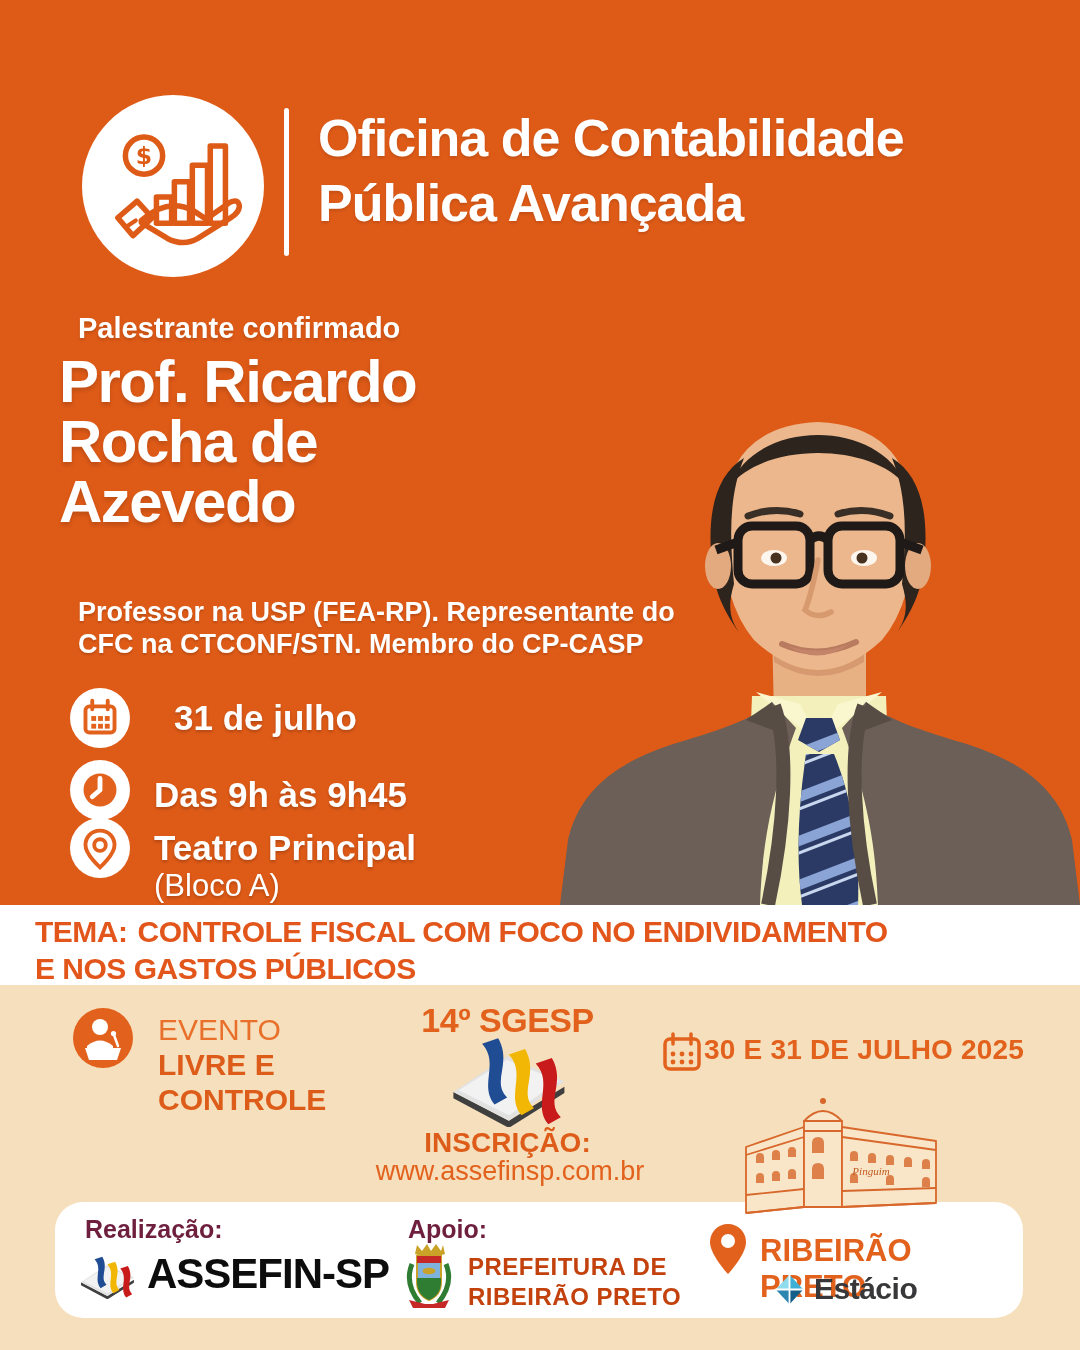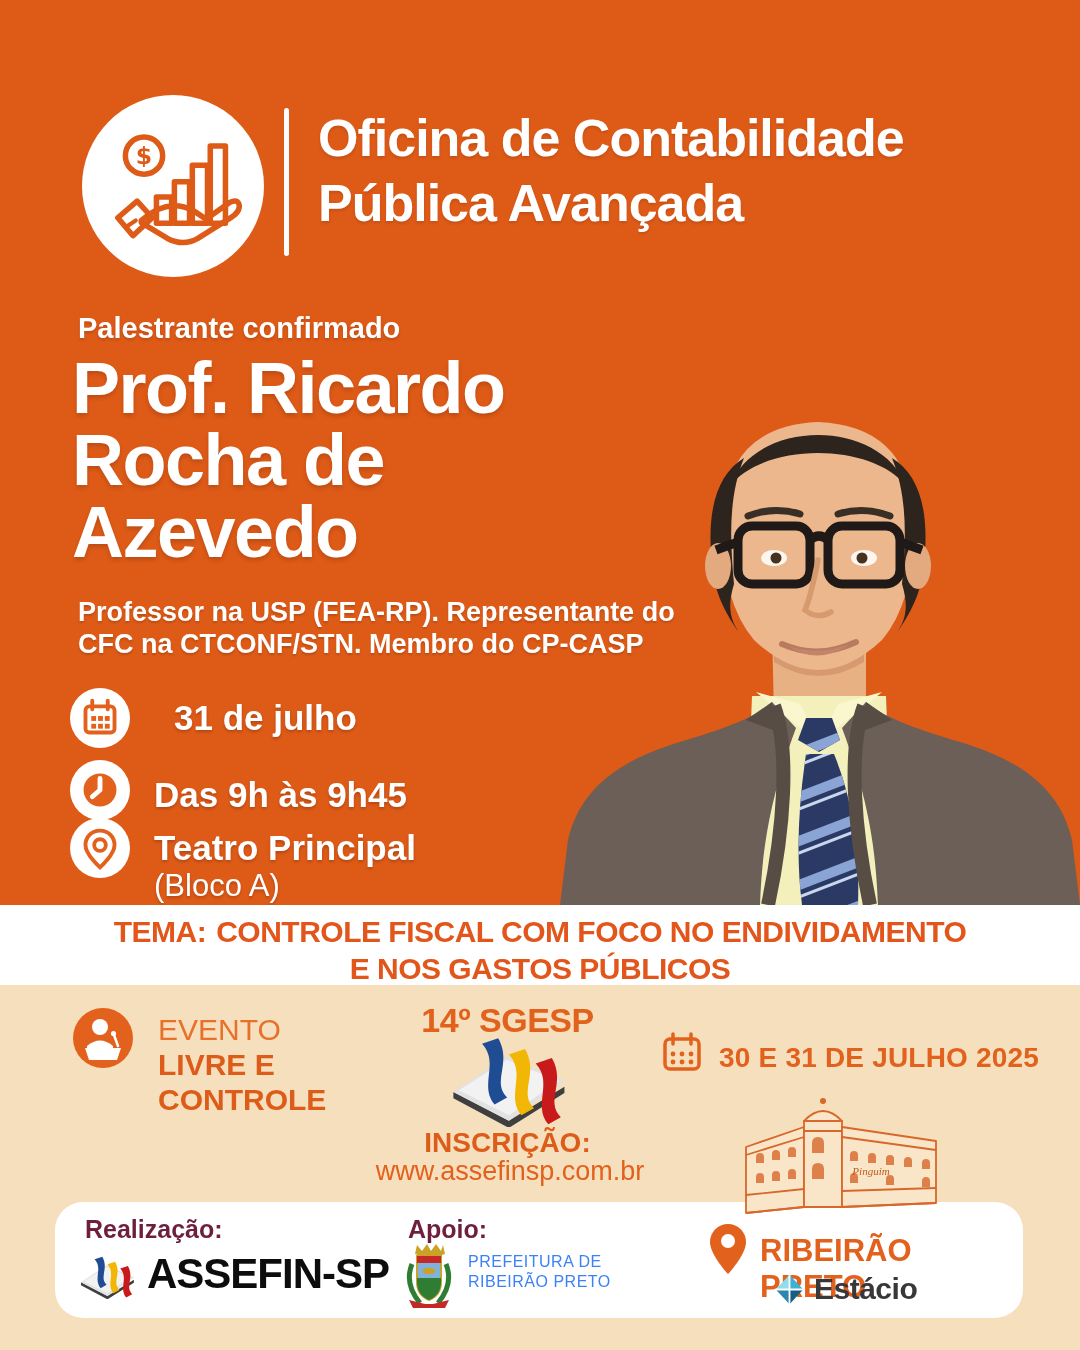--- a/index.html
+++ b/index.html
@@ -9,68 +9,68 @@
 
   
   .logo-circle{left:82px;top:95px;width:182px;height:182px;background:#fff;border-radius:50%;
                display:flex;align-items:center;justify-content:center;}
   .divider{left:284px;top:108px;width:5px;height:148px;background:#fff;border-radius:3px;}
   .title{left:318px;top:106px;color:#fff;font-size:52px;font-weight:700;line-height:1.25;
          letter-spacing:-1px;text-shadow:0 2px 3px rgba(0,0,0,.12);}
 
   
   .eyebrow{left:78px;top:312px;color:#fff;font-size:29px;font-weight:700;text-shadow:0 2px 3px rgba(0,0,0,.15);}
-  .name{left:72px;top:352px;color:#fff;font-size:72px;font-weight:700;line-height:1.0;
+  .name{left:59px;top:352px;color:#fff;font-size:60px;font-weight:700;line-height:1.0;
         letter-spacing:-1.5px;text-shadow:0 3px 4px rgba(0,0,0,.15);}
   .bio{left:78px;top:597px;color:#fff;font-size:27px;font-weight:700;line-height:1.18;
        text-shadow:0 2px 2px rgba(0,0,0,.15);}
 
   
   .detail{left:70px;display:flex;align-items:flex-start;gap:24px;color:#fff;}
   .detail .txt{font-size:35px;font-weight:700;line-height:1.15;text-shadow:0 2px 3px rgba(0,0,0,.2);padding-top:10px;}
   .detail .sub{font-size:31px;font-weight:400;}
   .d1{top:688px;gap:44px;} .d2{top:760px;align-items:center;} .d3{top:818px;}
   .icon-disc{width:60px;height:60px;flex:0 0 60px;}
 
   
   .portrait{right:0;top:368px;width:520px;height:537px;}
 
   
-  .tema{left:0;top:905px;width:1080px;height:80px;background:#fff;text-align:center;
+  .tema{left:0;top:905px;width:1080px;height:80px;background:#fff;text-align:left;
         color:#E2561B;font-size:30px;font-weight:700;line-height:1.22;letter-spacing:-.5px;
-        box-sizing:border-box;padding-top:9px;}
+        box-sizing:border-box;padding-top:9px;padding-left:35px;}
   .tema .pfx{font-weight:800;margin-right:10px;}
 
   
   .footer-bg{left:0;top:985px;width:1080px;height:365px;background:#F6DFBC;}
   .presenter-circle{left:73px;top:1008px;width:60px;height:60px;}
   .event-type{left:158px;top:1012px;font-size:30px;line-height:1.17;color:#E8702A;font-weight:500;}
   .event-type .b{font-weight:800;color:#DD5C19;}
 
   .sgesp-title{left:390px;top:1001px;width:235px;text-align:center;color:#E2611C;
                font-size:34px;font-weight:800;letter-spacing:-.5px;}
   .sgesp-logo{left:438px;top:1033px;width:140px;height:94px;}
   .inscricao{left:380px;top:1127px;width:255px;text-align:center;color:#DD5C19;
              font-size:28px;font-weight:800;}
   .url{left:355px;top:1156px;width:310px;text-align:center;color:#E2611C;font-size:27px;font-weight:500;}
 
-  .dates{left:660px;top:1030px;display:flex;align-items:flex-end;gap:15px;}
+  .dates{left:660px;top:1030px;display:flex;align-items:flex-start;gap:0;}
   .dates .txt{color:#E2611C;font-size:28px;font-weight:800;letter-spacing:.2px;padding-top:4px;}
   .building{left:738px;top:1093px;width:207px;height:127px;z-index:3;}
 
   
   .credits{left:55px;top:1202px;width:968px;height:116px;background:#fff;border-radius:28px;z-index:2;}
   .credits .abs{position:absolute;}
   .lab{color:#6F1F3E;font-size:25px;font-weight:700;}
   .realizacao-lab{left:30px;top:13px;}
   .assefin-logo{left:20px;top:52px;width:64px;height:45px;}
   .assefin-name{left:92px;top:48px;color:#0D0D0D;font-size:42px;font-weight:800;letter-spacing:-1px;}
   .apoio-lab{left:353px;top:13px;}
   .crest{left:350px;top:40px;width:48px;height:68px;}
-  .pref-name{left:413px;top:50px;color:#3b82f6;font-size:16px;font-weight:400;line-height:1.25;letter-spacing:.5px;}
+  .pref-name{left:413px;top:50px;color:#c2410c;font-size:24px;font-weight:700;line-height:1.25;letter-spacing:.5px;}
   .pin-icon{left:655px;top:22px;width:36px;height:50px;}
   .city{left:705px;top:31px;color:#E2611C;font-size:31px;font-weight:800;}
   .estacio{left:718px;top:70px;display:flex;align-items:center;gap:8px;}
   .estacio .txt{color:#38383A;font-size:30px;font-weight:700;letter-spacing:-.5px;}
 </style>
 </head>
 <body>
 
 <div class="poster">
 

